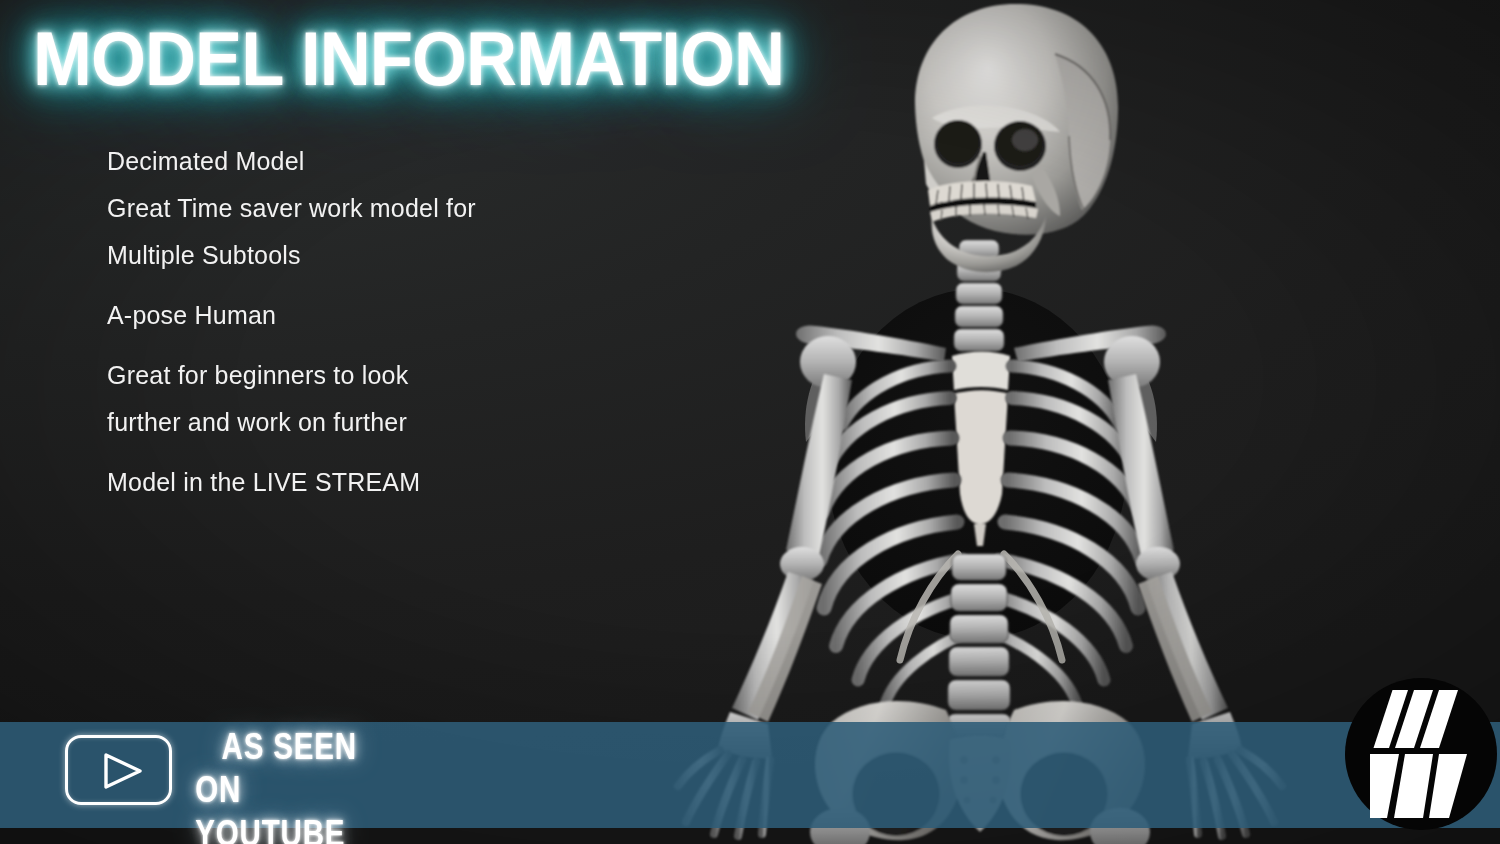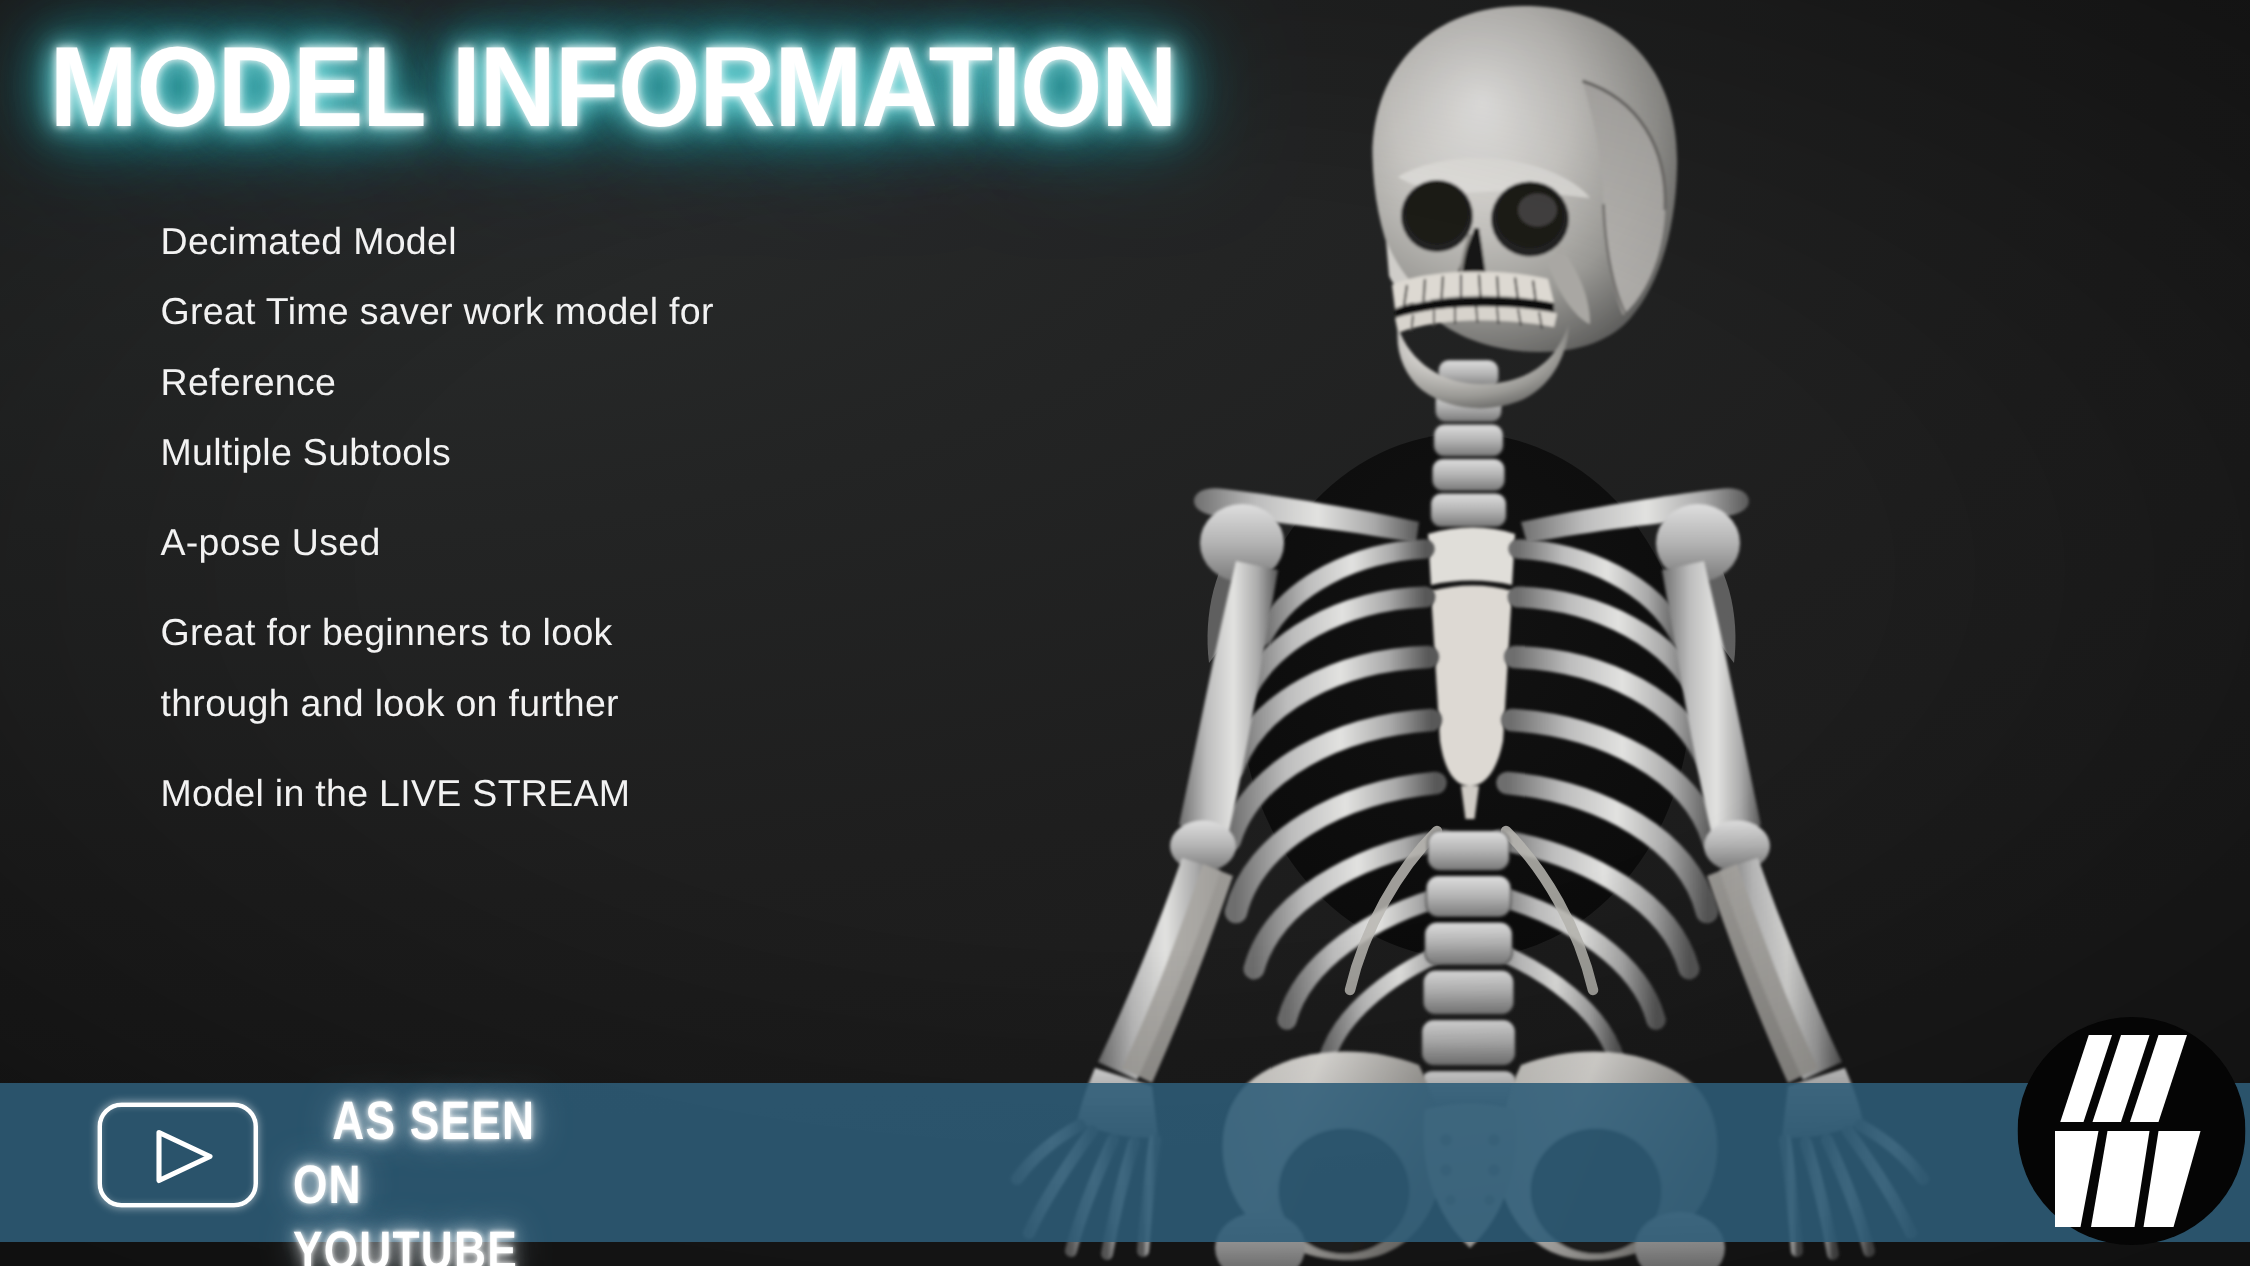--- a/index.html
+++ b/index.html
@@ -348,29 +348,28 @@
   </div>
 
   <div class="bg-vignette"></div>
 
   <div class="title">MODEL INFORMATION</div>
 
   <div class="copy">
     <div class="copy-block">
       <div class="copy-line">Decimated Model</div>
       <div class="copy-line">Great Time saver work model for</div>
-      <div class="copy-line">Reference</div>
       <div class="copy-line">Multiple Subtools</div>
     </div>
     <div class="copy-block">
-      <div class="copy-line">A-pose Used</div>
+      <div class="copy-line">A-pose Human</div>
     </div>
     <div class="copy-block">
       <div class="copy-line">Great for beginners to look</div>
-      <div class="copy-line">through and look on further</div>
+      <div class="copy-line">further and work on further</div>
     </div>
     <div class="copy-block">
       <div class="copy-line">Model in the LIVE STREAM</div>
     </div>
   </div>
 
   <div class="banner">
     <div class="banner-inner"></div>
   </div>
 

